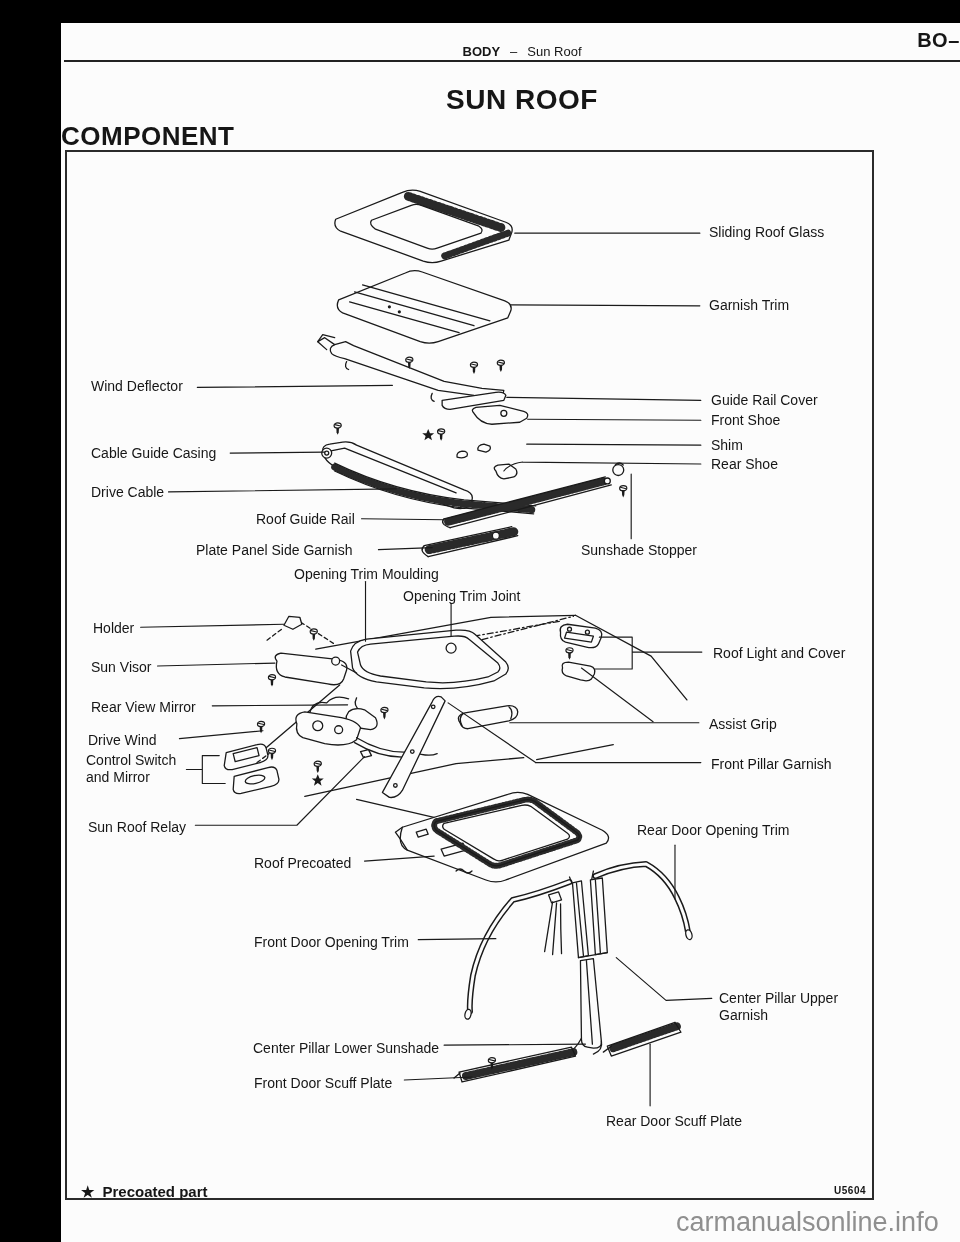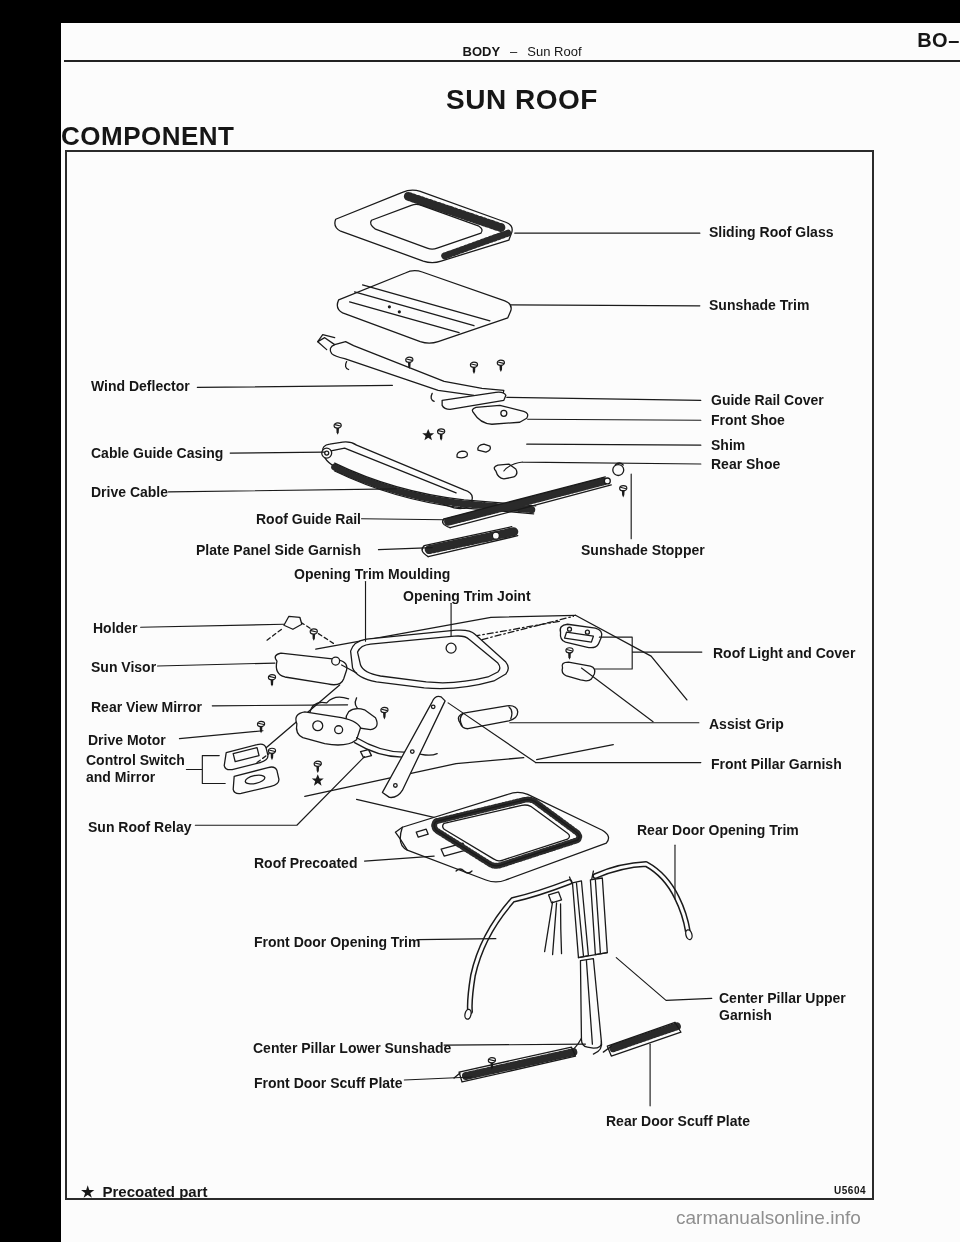--- a/index.html
+++ b/index.html
@@ -9,25 +9,25 @@
   .header-code{position:absolute;top:6px;right:0px;font-size:20px;font-weight:bold;letter-spacing:.5px;}
   .header-center{position:absolute;top:21px;left:0;width:100%;text-align:center;font-size:13px;}
   .hc-bold{font-weight:bold;}
   .hc-sep{margin:0 10px;}
   .rule{position:absolute;top:37px;left:3px;right:0;height:2px;background:#222;}
   .title{position:absolute;top:61px;left:0;width:100%;text-align:center;font-size:28px;font-weight:bold;letter-spacing:.5px;}
   .subtitle{position:absolute;top:98px;left:0;width:100%;font-size:26px;font-weight:bold;letter-spacing:.5px;}
   .figure-box{position:absolute;left:4px;top:127px;width:809px;height:1050px;border:2px solid #2b2b2b;
               box-sizing:border-box;background:#fcfcfc;}
   .art{position:absolute;left:0;top:0;}
-  .lbl{position:absolute;font-size:14px;font-weight:700;color:#161616;white-space:nowrap;line-height:17px;}
+  .lbl{position:absolute;font-size:14px;font-weight:400;color:#161616;white-space:nowrap;line-height:17px;}
   .legend{position:absolute;font-size:15px;font-weight:700;margin-top:9px;}
   .legend .star{font-size:15px;margin-right:8px;}
   .figcode{position:absolute;font-size:10px;font-weight:bold;letter-spacing:.5px;}
-  .watermark{position:absolute;left:676px;top:1207px;font-size:19px;font-weight:400;color:#8f8f8f;letter-spacing:0;}
+  .watermark{position:absolute;left:676px;top:1207px;font-size:27px;font-weight:400;color:#8f8f8f;letter-spacing:0;}
 </style>
 </head>
 <body>
 
 <div class="page">
   <div class="header-code">BO–53</div>
   <div class="header-center">
     <span class="hc-bold">BODY</span><span class="hc-sep">–</span><span>Sun Roof</span>
   </div>
   <div class="rule"></div>
@@ -298,33 +298,33 @@
     <div class="lbl" style="left:24px;top:226px">Wind Deflector</div>
     <div class="lbl" style="left:24px;top:293px">Cable Guide Casing</div>
     <div class="lbl" style="left:24px;top:332px">Drive Cable</div>
     <div class="lbl" style="left:189px;top:359px">Roof Guide Rail</div>
     <div class="lbl" style="left:129px;top:390px">Plate Panel Side Garnish</div>
     <div class="lbl" style="left:227px;top:414px">Opening Trim Moulding</div>
     <div class="lbl" style="left:336px;top:436px">Opening Trim Joint</div>
     <div class="lbl" style="left:26px;top:468px">Holder</div>
     <div class="lbl" style="left:24px;top:507px">Sun Visor</div>
     <div class="lbl" style="left:24px;top:547px">Rear View Mirror</div>
-    <div class="lbl" style="left:21px;top:580px">Drive Motor</div>
+    <div class="lbl" style="left:21px;top:580px">Drive Wind</div>
     <div class="lbl" style="left:19px;top:600px">
       <div>Control Switch</div>
       <div>and Mirror</div>
     </div>
     <div class="lbl" style="left:21px;top:667px">Sun Roof Relay</div>
     <div class="lbl" style="left:187px;top:703px">Roof Precoated</div>
     <div class="lbl" style="left:187px;top:782px">Front Door Opening Trim</div>
     <div class="lbl" style="left:186px;top:888px">Center Pillar Lower Sunshade</div>
     <div class="lbl" style="left:187px;top:923px">Front Door Scuff Plate</div>
 
     <div class="lbl" style="left:642px;top:72px">Sliding Roof Glass</div>
-    <div class="lbl" style="left:642px;top:145px">Sunshade Trim</div>
+    <div class="lbl" style="left:642px;top:145px">Garnish Trim</div>
     <div class="lbl" style="left:644px;top:240px">Guide Rail Cover</div>
     <div class="lbl" style="left:644px;top:260px">Front Shoe</div>
     <div class="lbl" style="left:644px;top:285px">Shim</div>
     <div class="lbl" style="left:644px;top:304px">Rear Shoe</div>
     <div class="lbl" style="left:514px;top:390px">Sunshade Stopper</div>
     <div class="lbl" style="left:646px;top:493px">Roof Light and Cover</div>
     <div class="lbl" style="left:642px;top:564px">Assist Grip</div>
     <div class="lbl" style="left:644px;top:604px">Front Pillar Garnish</div>
     <div class="lbl" style="left:570px;top:670px">Rear Door Opening Trim</div>
     <div class="lbl" style="left:652px;top:838px">

